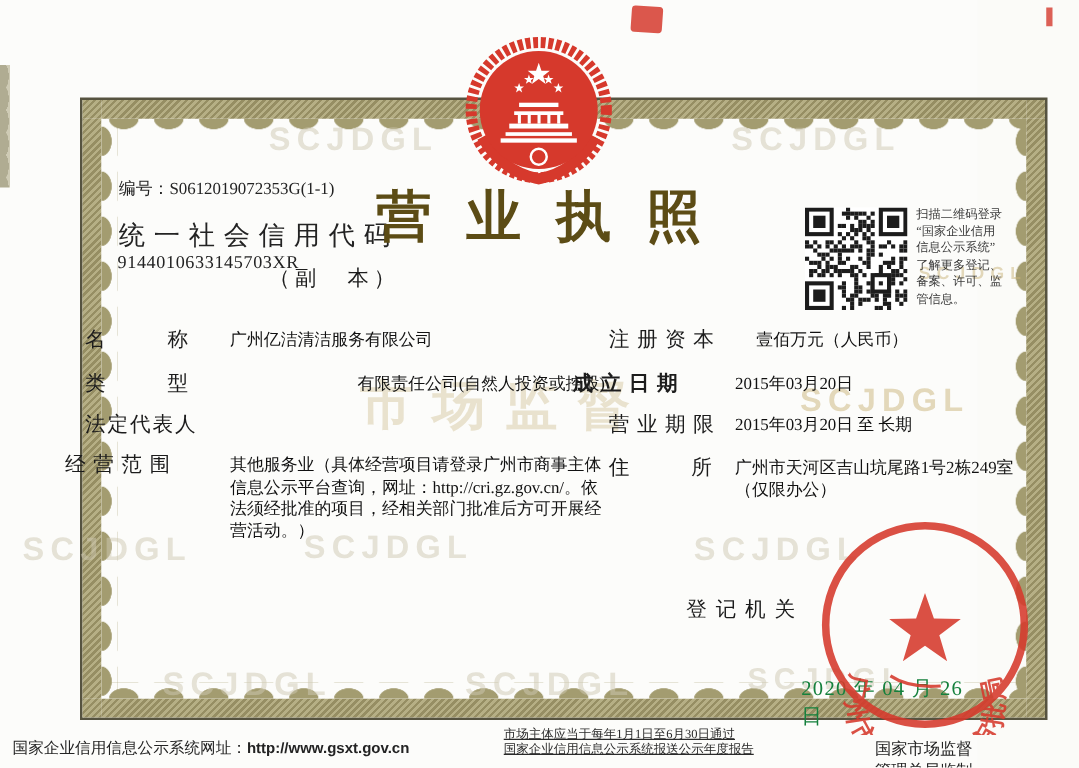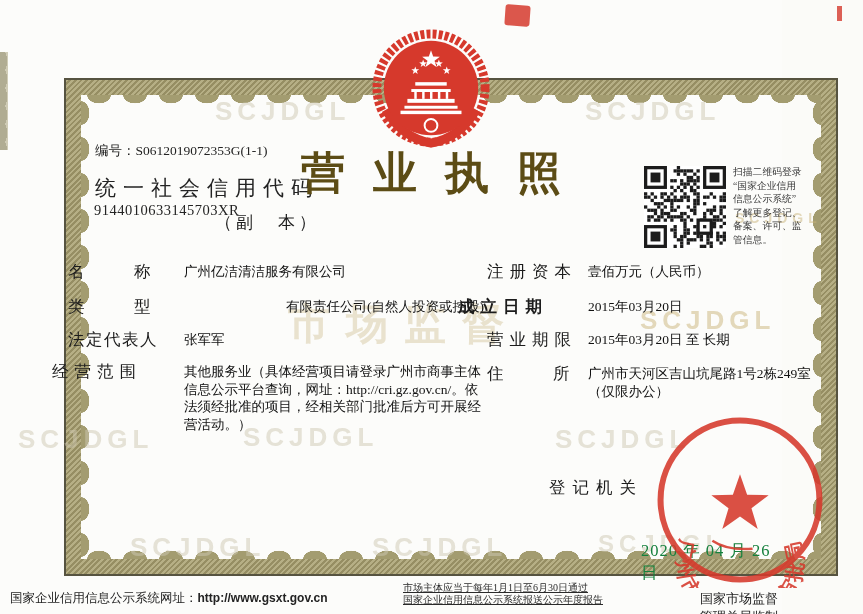--- a/index.html
+++ b/index.html
@@ -345,27 +345,26 @@
       <span style="display:block">管信息。</span>
     </div>
 
     <div class="f-label" style="left:68px; top:261px;">名　　　称</div>
     <div class="f-value lv" style="top:263px;">广州亿洁清洁服务有限公司</div>
 
     <div class="f-label" style="left:68px; top:296px;">类　　　型</div>
     <div class="f-value lv" style="top:298px;text-align:right;">有限责任公司(自然人投资或控股)</div>
 
     <div class="f-label ls2" style="left:68px; top:329px;">法定代表人</div>
-    <div class="f-value lv" style="top:331px;">张军军</div>
 
     <div class="f-label ls6" style="left:52px; top:361px;text-align:right;">经营范围</div>
     <div class="f-value lv" style="top:363px;">其他服务业（具体经营项目请登录广州市商事主体信息公示平台查询，网址：http://cri.gz.gov.cn/。依法须经批准的项目，经相关部门批准后方可开展经营活动。）</div>
 
     <div class="f-label ls6" style="left:487px; top:261px;">注册资本</div>
-    <div class="f-value rv" style="top:263px;">壹佰万元（人民币）</div>
+    <div class="f-value rv" style="top:263px;margin-left:17px;">壹佰万元（人民币）</div>
 
     <div class="f-label ls6" style="left:458px; top:296px;font-weight:bold;">成立日期</div>
     <div class="f-value rv" style="top:298px;">2015年03月20日</div>
 
     <div class="f-label ls6" style="left:487px; top:329px;">营业期限</div>
     <div class="f-value rv" style="top:331px;">2015年03月20日 至 长期</div>
 
     <div class="f-label" style="left:487px; top:363px;">住　　　所</div>
     <div class="f-value rv" style="top:365px;">广州市天河区吉山坑尾路1号2栋249室（仅限办公）</div>
 

